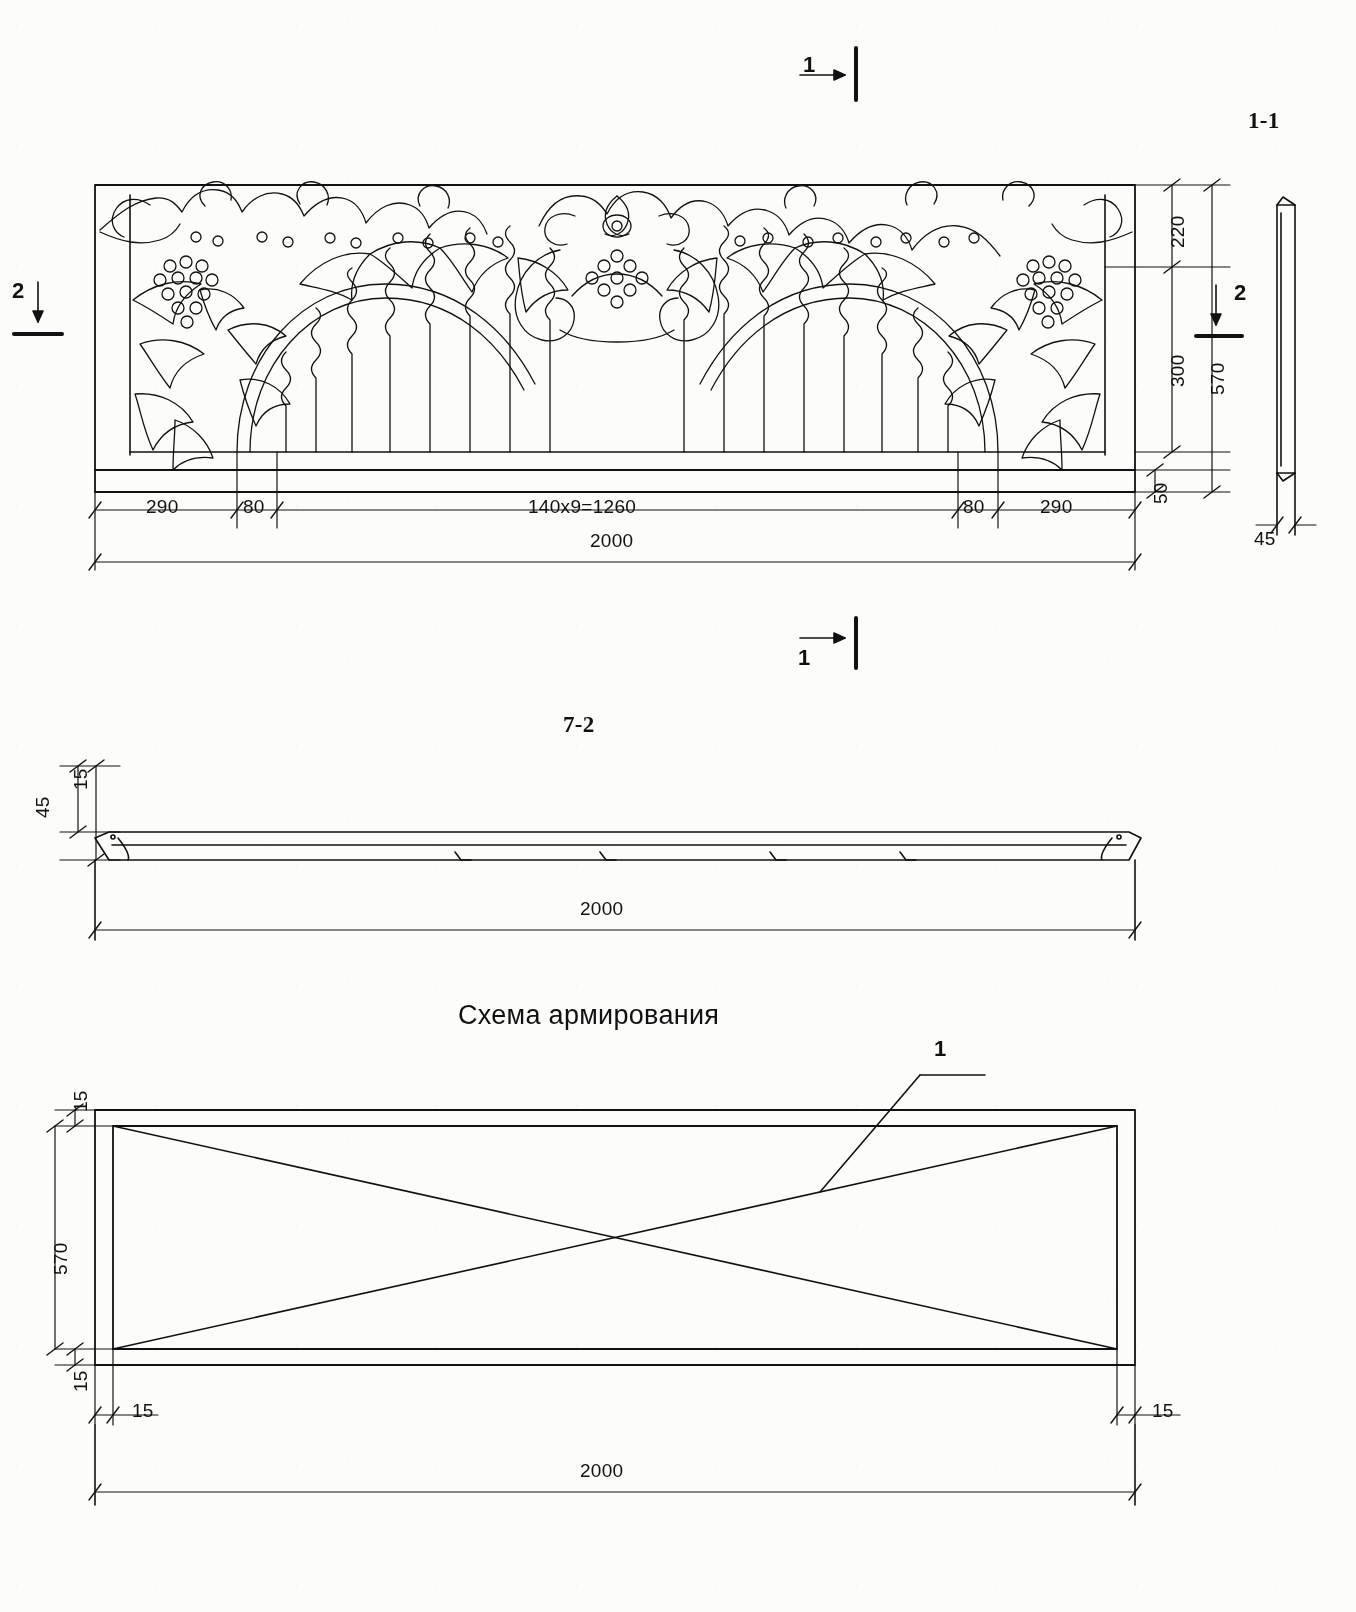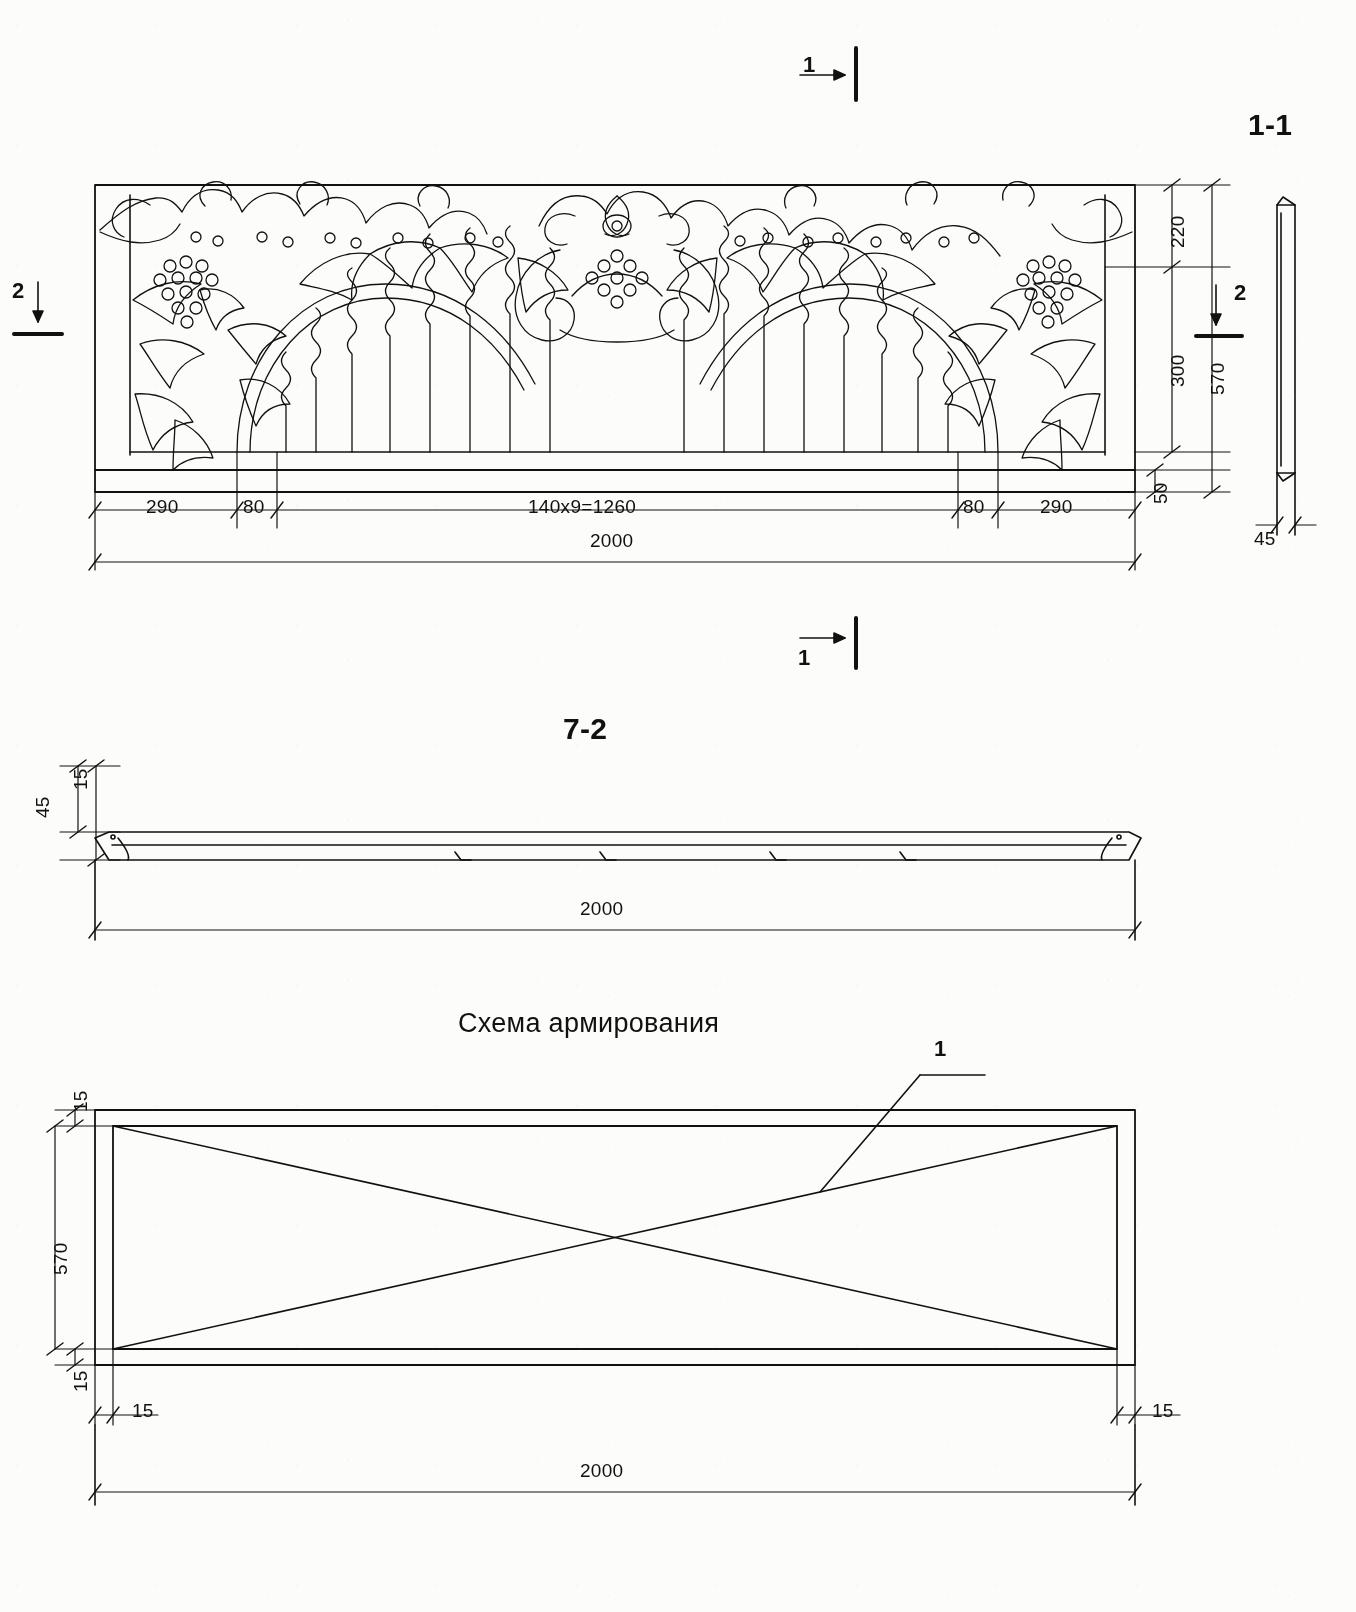--- a/index.html
+++ b/index.html
@@ -18,21 +18,21 @@
   svg{position:absolute;left:0;top:0;width:1356px;height:1612px;overflow:visible;}
   .lbl{
     position:absolute;
     font-family:"Liberation Sans", sans-serif;
     font-size:19px;
     color:#111;
     white-space:nowrap;
     letter-spacing:0.3px;
   }
   .lbl.vert{transform:rotate(-90deg);transform-origin:left top;}
-  .lbl.big{font-size:30px;font-weight:bold;}
+  .lbl.big{font-size:23px;font-weight:bold;font-family:Liberation Serif, serif;}
   .lbl.title{font-size:27px;}
   .lbl.mark{font-size:22px;font-weight:bold;}
 </style>
 </head>
 <body>
 
 <div class="sheet">
 
 <svg viewBox="0 0 1356 1612">
   <g stroke="#111" fill="none" stroke-width="1.6" stroke-linecap="round" stroke-linejoin="round">
@@ -389,21 +389,21 @@
 </svg>
 
 <div class="lbl mark" style="left:803px;top:52px;">1</div>
 <div class="lbl mark" style="left:798px;top:645px;">1</div>
 <div class="lbl mark" style="left:12px;top:278px;">2</div>
 <div class="lbl mark" style="left:1234px;top:280px;">2</div>
 
 <div class="lbl big" style="left:1248px;top:108px;">1-1</div>
 <div class="lbl big" style="left:563px;top:712px;">7-2</div>
 
-<div class="lbl title" style="left:458px;top:1000px;margin-top:8px;">Схема армирования</div>
+<div class="lbl title" style="left:458px;top:1000px;">Схема армирования</div>
 
 <div class="lbl" style="left:146px;top:496px;">290</div>
 <div class="lbl" style="left:243px;top:496px;">80</div>
 <div class="lbl" style="left:528px;top:496px;">140x9=1260</div>
 <div class="lbl" style="left:963px;top:496px;">80</div>
 <div class="lbl" style="left:1040px;top:496px;">290</div>
 <div class="lbl" style="left:590px;top:530px;">2000</div>
 
 <div class="lbl vert" style="left:1167px;top:248px;">220</div>
 <div class="lbl vert" style="left:1167px;top:387px;">300</div>

